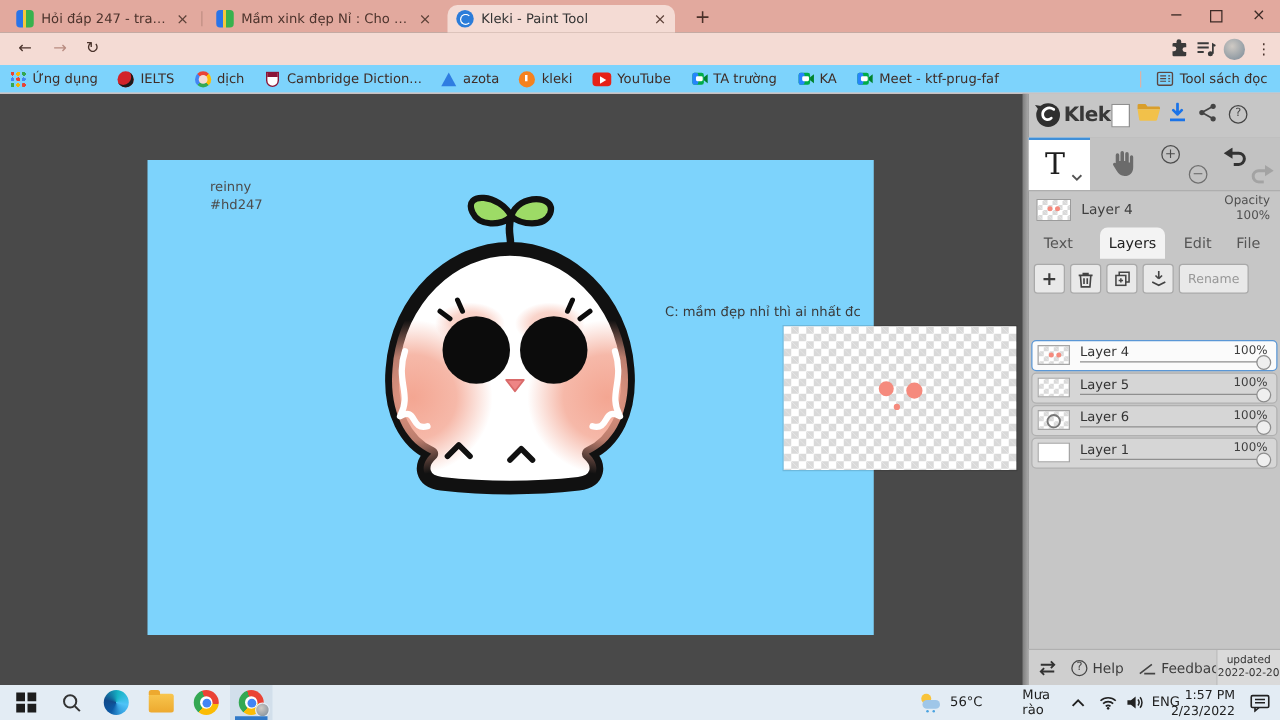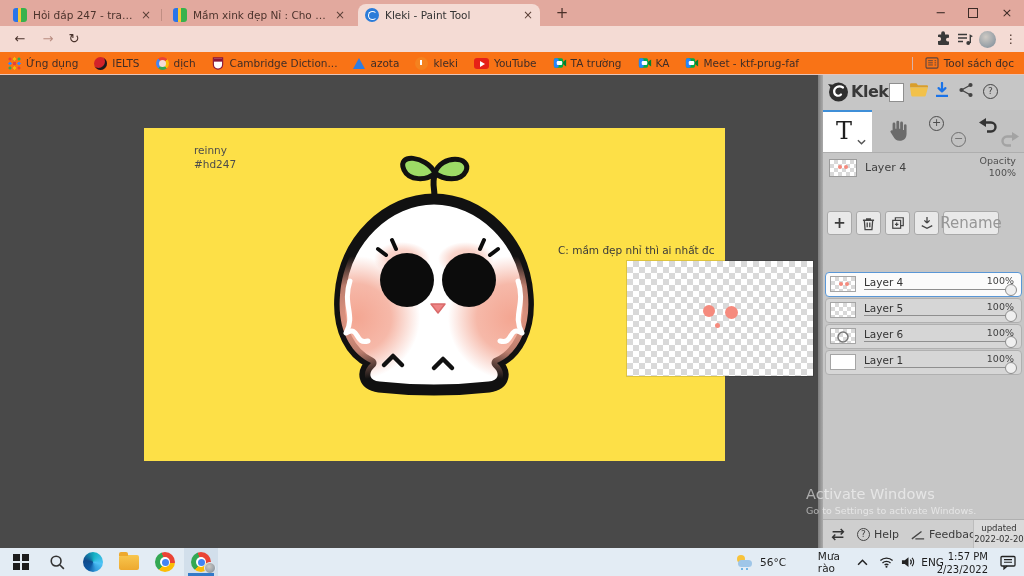--- a/index.html
+++ b/index.html
@@ -31,21 +31,21 @@
   .nav-ic.dim{color:#b98d82}
   .pill{position:absolute;left:88px;top:4px;width:840px;height:18px;border-radius:9px;
      background:#e0b3a9;display:flex;align-items:center}
   .pill .lock{margin:0 6px 0 12px;display:flex}
   .pill .url{font-size:10.5px;color:#38231e}
   .pill-ic{position:absolute;top:2px;width:16px;height:14px}
   .out-ic{position:absolute;top:4px;width:18px;height:18px;display:flex;align-items:center;justify-content:center}
   .avatar{width:17px;height:17px;border-radius:50%;background:radial-gradient(circle at 40% 35%,#cfcac4,#8e99a2 75%)}
   .menu-dots{font-size:12px;color:#4a332c}
 
-  .bookmarks{position:absolute;left:0;top:52px;width:1024px;height:23px;background:#f97316;
+  .bookmarks{position:absolute;left:0;top:52px;width:1024px;height:23px;background:#7dd3fc;
      border-bottom:1px solid #e6c5bc;display:flex;align-items:center;padding:0 10px 0 8px;
      box-sizing:border-box;gap:16px;font-size:10.5px;color:#3f2d27}
   .bm{display:flex;align-items:center;gap:5px;white-space:nowrap}
   .bm-ic{width:13px;height:13px;flex:none;position:relative}
   .ic-apps{background:
      radial-gradient(circle 1.6px at 2px 2px,#e94335 97%,transparent),radial-gradient(circle 1.6px at 6.5px 2px,#f6b704 97%,transparent),radial-gradient(circle 1.6px at 11px 2px,#34a853 97%,transparent),
      radial-gradient(circle 1.6px at 2px 6.5px,#4285f4 97%,transparent),radial-gradient(circle 1.6px at 6.5px 6.5px,#e94335 97%,transparent),radial-gradient(circle 1.6px at 11px 6.5px,#4285f4 97%,transparent),
      radial-gradient(circle 1.6px at 2px 11px,#34a853 97%,transparent),radial-gradient(circle 1.6px at 6.5px 11px,#f6b704 97%,transparent),radial-gradient(circle 1.6px at 11px 11px,#e94335 97%,transparent)}
   .ic-ielts{border-radius:50%;background:#d2232a;box-shadow:inset -2px -2px 0 #1b1b1b}
   .ic-g{border-radius:50%;background:conic-gradient(from -45deg,#ea4335 0 25%,#fbbc05 0 50%,#34a853 0 75%,#4285f4 0)}
@@ -53,21 +53,21 @@
   .ic-azota{width:0;height:0;border-left:6.5px solid transparent;border-right:6.5px solid transparent;border-bottom:11px solid #2f7de1}
   .ic-vio{border-radius:50%;background:#f5821f}
   .ic-vio::after{content:"";position:absolute;left:4.5px;top:3px;width:2px;height:5px;background:#fff}
   .ic-yt{width:15px;height:11px;margin-top:1px;border-radius:3px;background:#e62117}
   .ic-yt::after{content:"";position:absolute;left:6px;top:3.2px;width:0;height:0;
      border-left:5px solid #fff;border-top:3px solid transparent;border-bottom:3px solid transparent}
   .rd-list{margin-left:auto;display:flex;align-items:center;gap:6px;border-left:1px solid #d9b3a9;padding-left:12px}
 
   
   .main{position:absolute;left:0;top:75px;width:1024px;height:473px}
-  .paint-canvas{position:absolute;left:144px;top:53px;width:581px;height:333px;background:#fde047}
+  .paint-canvas{position:absolute;left:118px;top:53px;width:581px;height:380px;background:#7dd3fc}
   .signature{position:absolute;left:50px;top:16px;font-size:10.5px;line-height:1.3;color:#4c4c4c}
   .caption{position:absolute;left:414px;top:116px;font-size:10.5px;color:#3a3a3a;white-space:nowrap}
   .drawing{position:absolute;left:150px;top:25px}
 
   .checker{background-color:#fff;background-image:
      linear-gradient(45deg,#d9d9d9 25%,transparent 25%,transparent 75%,#d9d9d9 75%),
      linear-gradient(45deg,#d9d9d9 25%,transparent 25%,transparent 75%,#d9d9d9 75%)}
   .checker.big{background-size:12px 12px;background-position:0 0,6px 6px}
   .checker.small{background-size:8px 8px;background-position:0 0,4px 4px}
 
@@ -98,21 +98,21 @@
   .cl-thumb{position:absolute;left:6px;top:7px;width:26px;height:16px;border:1px solid #9b9b9b}
   .cl-name{position:absolute;left:42px;top:9px;font-size:11px;color:#3f3f3f}
   .cl-op{position:absolute;right:8px;top:3px;font-size:9.5px;line-height:1.25;color:#4f4f4f;text-align:right}
   .panel-tabs{position:absolute;left:0;top:107px;width:100%;height:25px;font-size:11.5px;color:#555}
   .ptab{position:absolute;top:5px}
   .ptab.active{top:0;height:25px;width:52px;background:#f3f3f3;border-radius:6px 6px 0 0;
      text-align:center;line-height:25px;color:#222}
   .layer-actions{position:absolute;left:4px;top:136px;display:flex;gap:4px}
   .act-btn{width:25px;height:24px;background:#e9e9e9;border:1px solid #a9a9a9;border-radius:3px;
      display:flex;align-items:center;justify-content:center;box-sizing:border-box}
-  .act-btn.rename{width:56px;font-size:15px;color:#979797}
+  .act-btn.rename{width:56px;font-size:10px;color:#979797}
   .act-btn.plus{font-size:15px;font-weight:bold;color:#3c3c3c}
   .blend-row{position:absolute;left:4px;top:170px;display:flex;align-items:center;gap:6px;
      font-size:11px;color:#333}
   .blend-select{width:78px;height:19px;background:#fff;border:1px solid #777;box-sizing:border-box;
      display:flex;align-items:center;justify-content:space-between;padding:0 5px;font-size:11px;color:#222}
   .layers-list{position:absolute;left:2px;top:197px;width:197px}
   .layer-item{position:relative;height:25px;margin-bottom:1px;background:#d6d6d6;
      border:1px solid #b0b0b0;border-radius:4px;box-sizing:border-box}
   .layer-item.selected{background:#fbfbfb;border-color:#5a97d6}
   .l-thumb{position:absolute;left:4px;top:3px;width:26px;height:16px;border:1px solid #a5a5a5;box-sizing:border-box}
@@ -396,20 +396,26 @@
           <span class="dot" style="left:8px;top:5px;width:4px;height:4px;background:#f58a7d"></span>
           <span class="dot" style="left:14px;top:5px;width:4px;height:4px;background:#f58a7d"></span>
         </span>
         <span class="cl-name">Layer 4</span>
         <span class="cl-op">
           <span>Opacity</span><br>
           <span>100%</span>
         </span>
       </div>
 
+      <div class="panel-tabs">
+        <span class="ptab" style="left:12px">Text</span>
+        <span class="ptab active" style="left:57px">Layers</span>
+        <span class="ptab" style="left:124px">Edit</span>
+        <span class="ptab" style="left:166px">File</span>
+      </div>
 
       <div class="layer-actions">
         <div class="act-btn plus">+</div>
         <div class="act-btn">
           <svg width="13" height="15" viewBox="0 0 14 16">
               <path fill="none" stroke="#444" stroke-width="1.4" d="M2.5 4.5h9l-.8 10H3.3zM1 4.5h12M5 4.5V3h4v1.5M5.6 7v5M8.4 7v5"></path>
             </svg>
         </div>
         <div class="act-btn">
           <svg width="14" height="14" viewBox="0 0 16 16">
@@ -482,24 +488,20 @@
             </svg>
           <span>Feedback</span>
         </span>
         <span class="updated">
           <span>updated</span>
           <span>2022-02-20</span>
         </span>
       </div>
     </div>
 
-    <div class="watermark">
-      <div class="l1">Activate Windows</div>
-      <div class="l2">Go to Settings to activate Windows.</div>
-    </div>
   </div>
 
   <div class="taskbar">
     <div class="tb-cell" style="left:4px">
       <span class="win-grid">
           <span></span>
           <span></span>
           <span></span>
           <span></span>
         </span>

